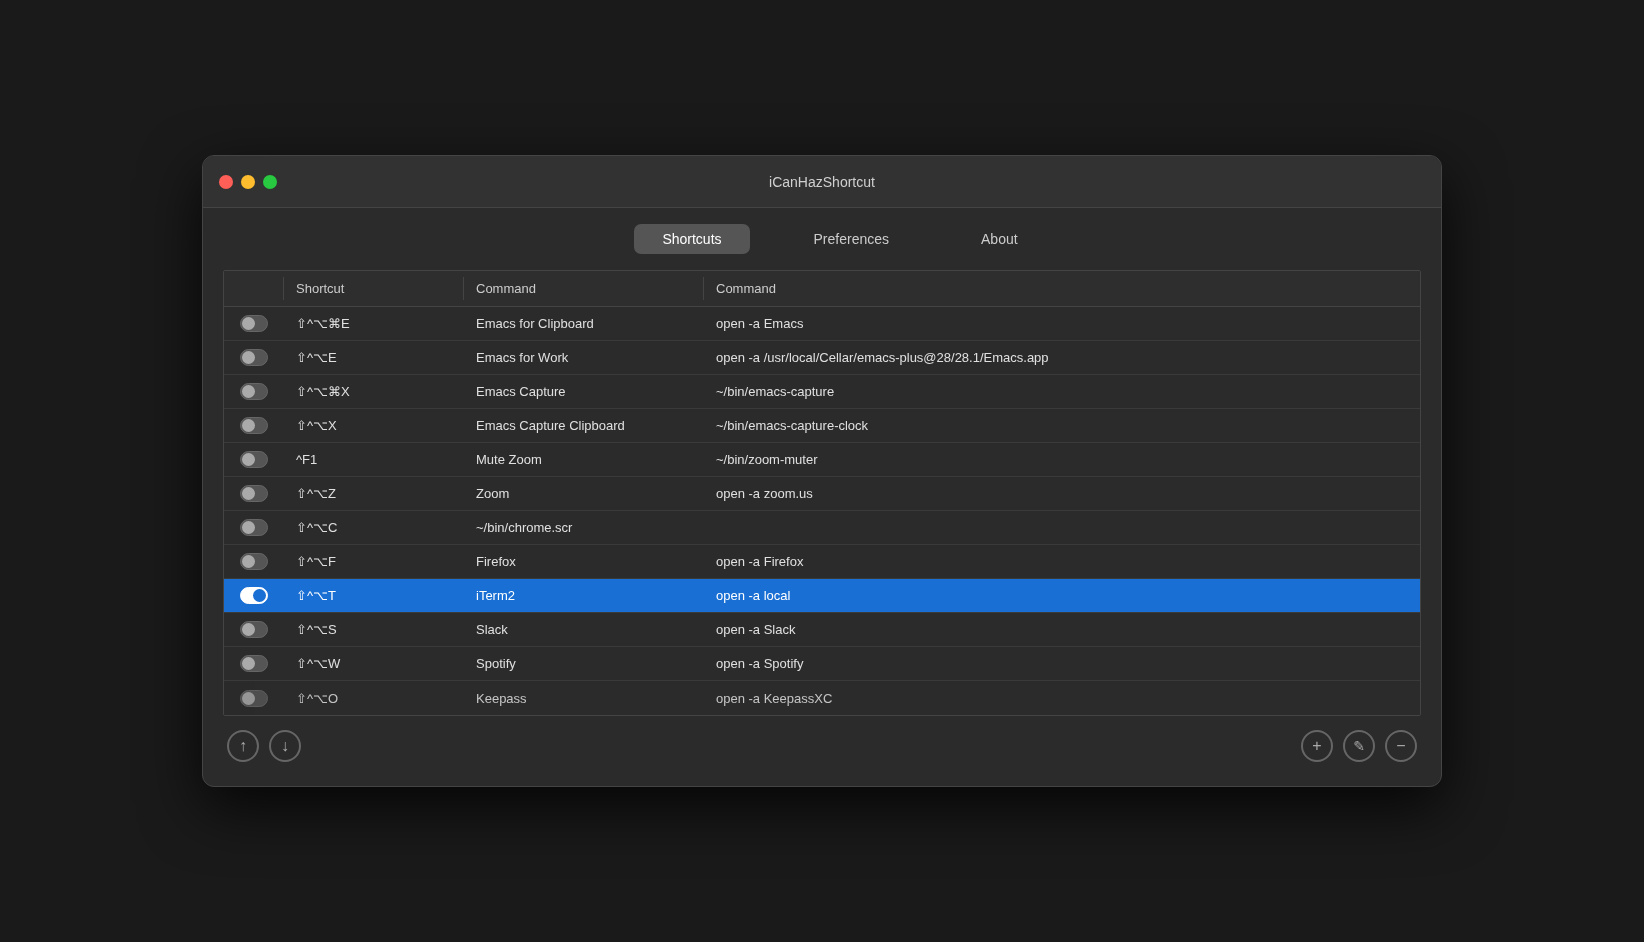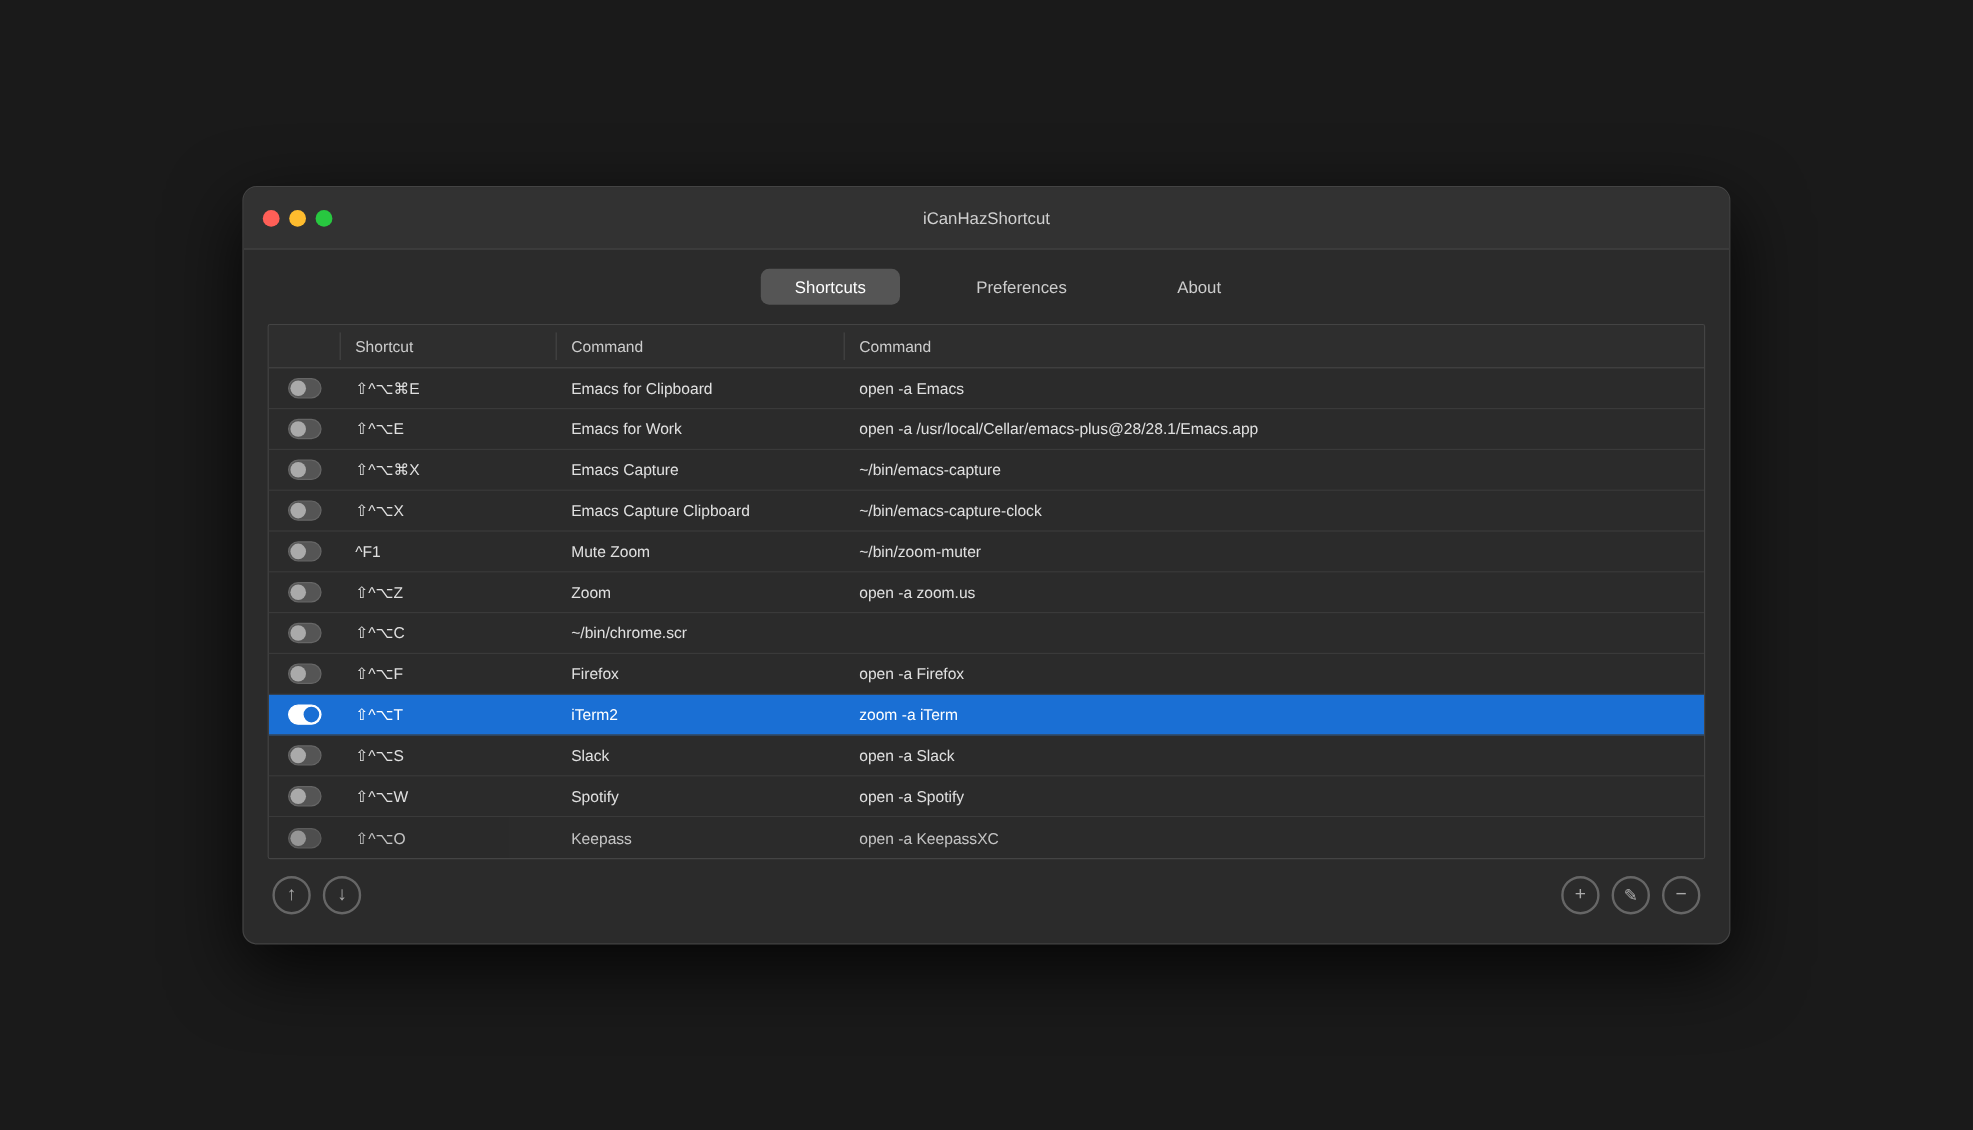--- a/index.html
+++ b/index.html
@@ -351,21 +351,21 @@
             <div class="table-cell">open -a Firefox</div>
           </div>
           <div class="table-row selected">
             <div class="table-cell toggle">
               <div class="toggle-switch on">
                 <div class="toggle-knob"></div>
               </div>
             </div>
             <div class="table-cell shortcut-key">⇧^⌥T</div>
             <div class="table-cell">iTerm2</div>
-            <div class="table-cell">zoom -a iTerm</div>
+            <div class="table-cell">open -a local</div>
           </div>
           <div class="table-row">
             <div class="table-cell toggle">
               <div class="toggle-switch">
                 <div class="toggle-knob"></div>
               </div>
             </div>
             <div class="table-cell shortcut-key">⇧^⌥S</div>
             <div class="table-cell">Slack</div>
             <div class="table-cell">open -a Slack</div>

